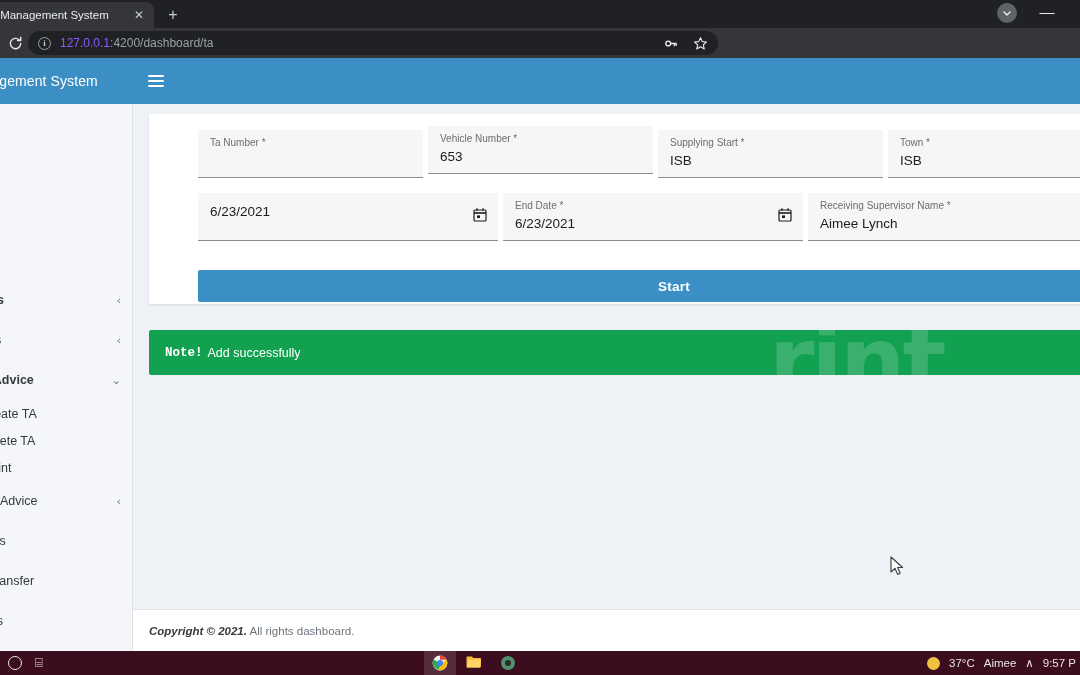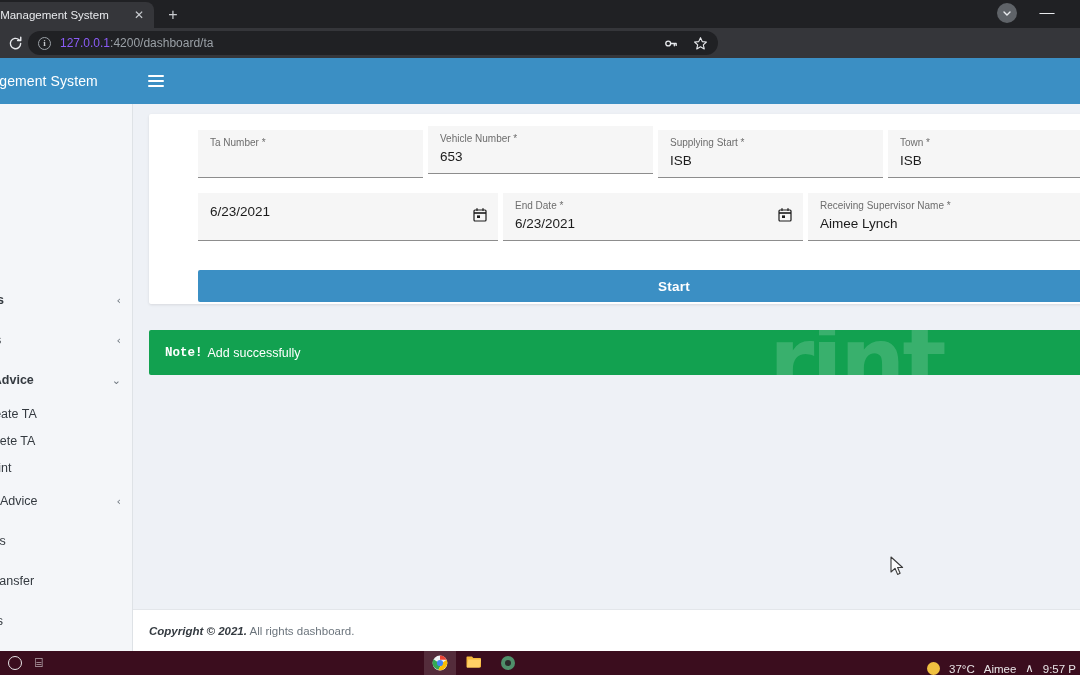--- a/index.html
+++ b/index.html
@@ -208,21 +208,21 @@
   }
   .tb-task {
     position: absolute; left: 35px; top: 5px; color: #e8e4e6; font-size: 13px;
     line-height: 14px; font-family: "DejaVu Sans", sans-serif;
   }
   .tb-apps { position: absolute; left: 432px; top: 0; height: 24px; display: flex; align-items: center; gap: 18px; }
   .tb-app { width: 16px; height: 16px; border-radius: 2px; }
   .tb-active { position: absolute; left: 424px; top: 0; width: 32px; height: 24px; background: rgba(255,255,255,.13); }
   .tb-right {
     position: absolute; right: 4px; top: 0; height: 24px;
-    display: flex; align-items: flex-end; gap: 9px;
+    display: flex; align-items: center; gap: 9px;
     color: #e8e4e6; font-size: 11.5px; white-space: nowrap;
   }
   .sun { width: 13px; height: 13px; border-radius: 50%; background: #f0c040; }
 </style>
 </head>
 <body>
 
 <div id="screen">
 
   <div class="tabstrip">

